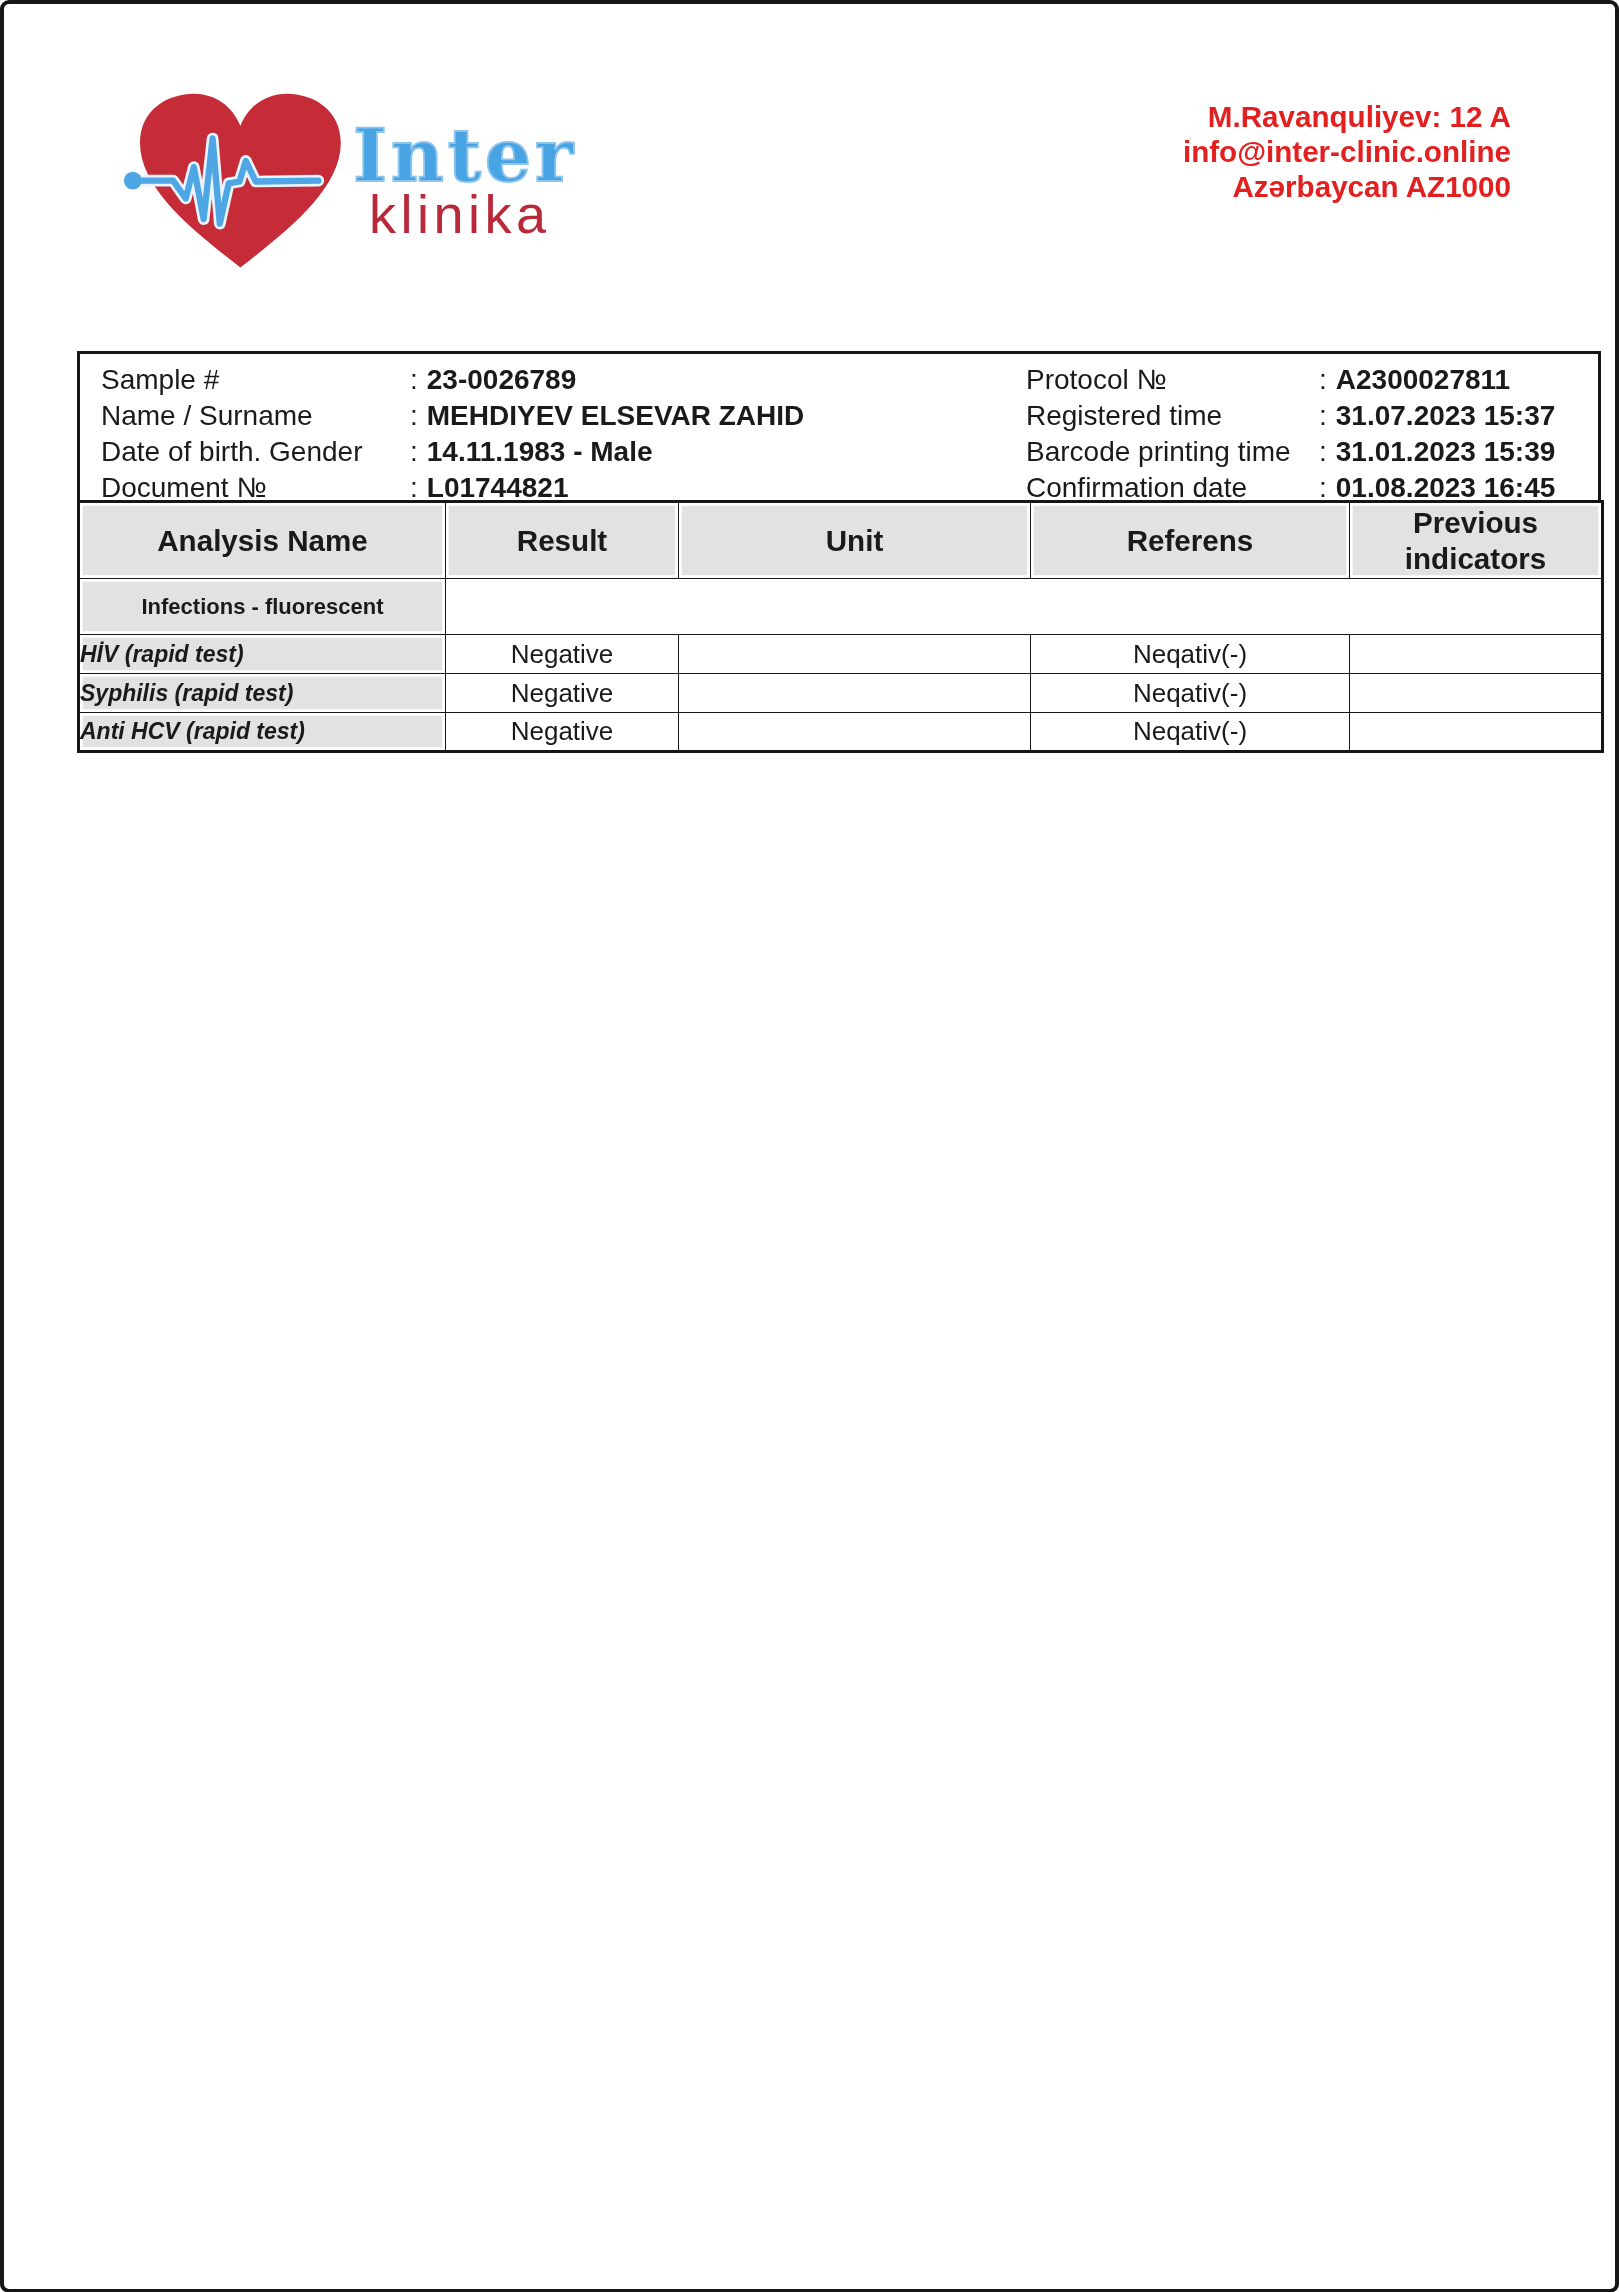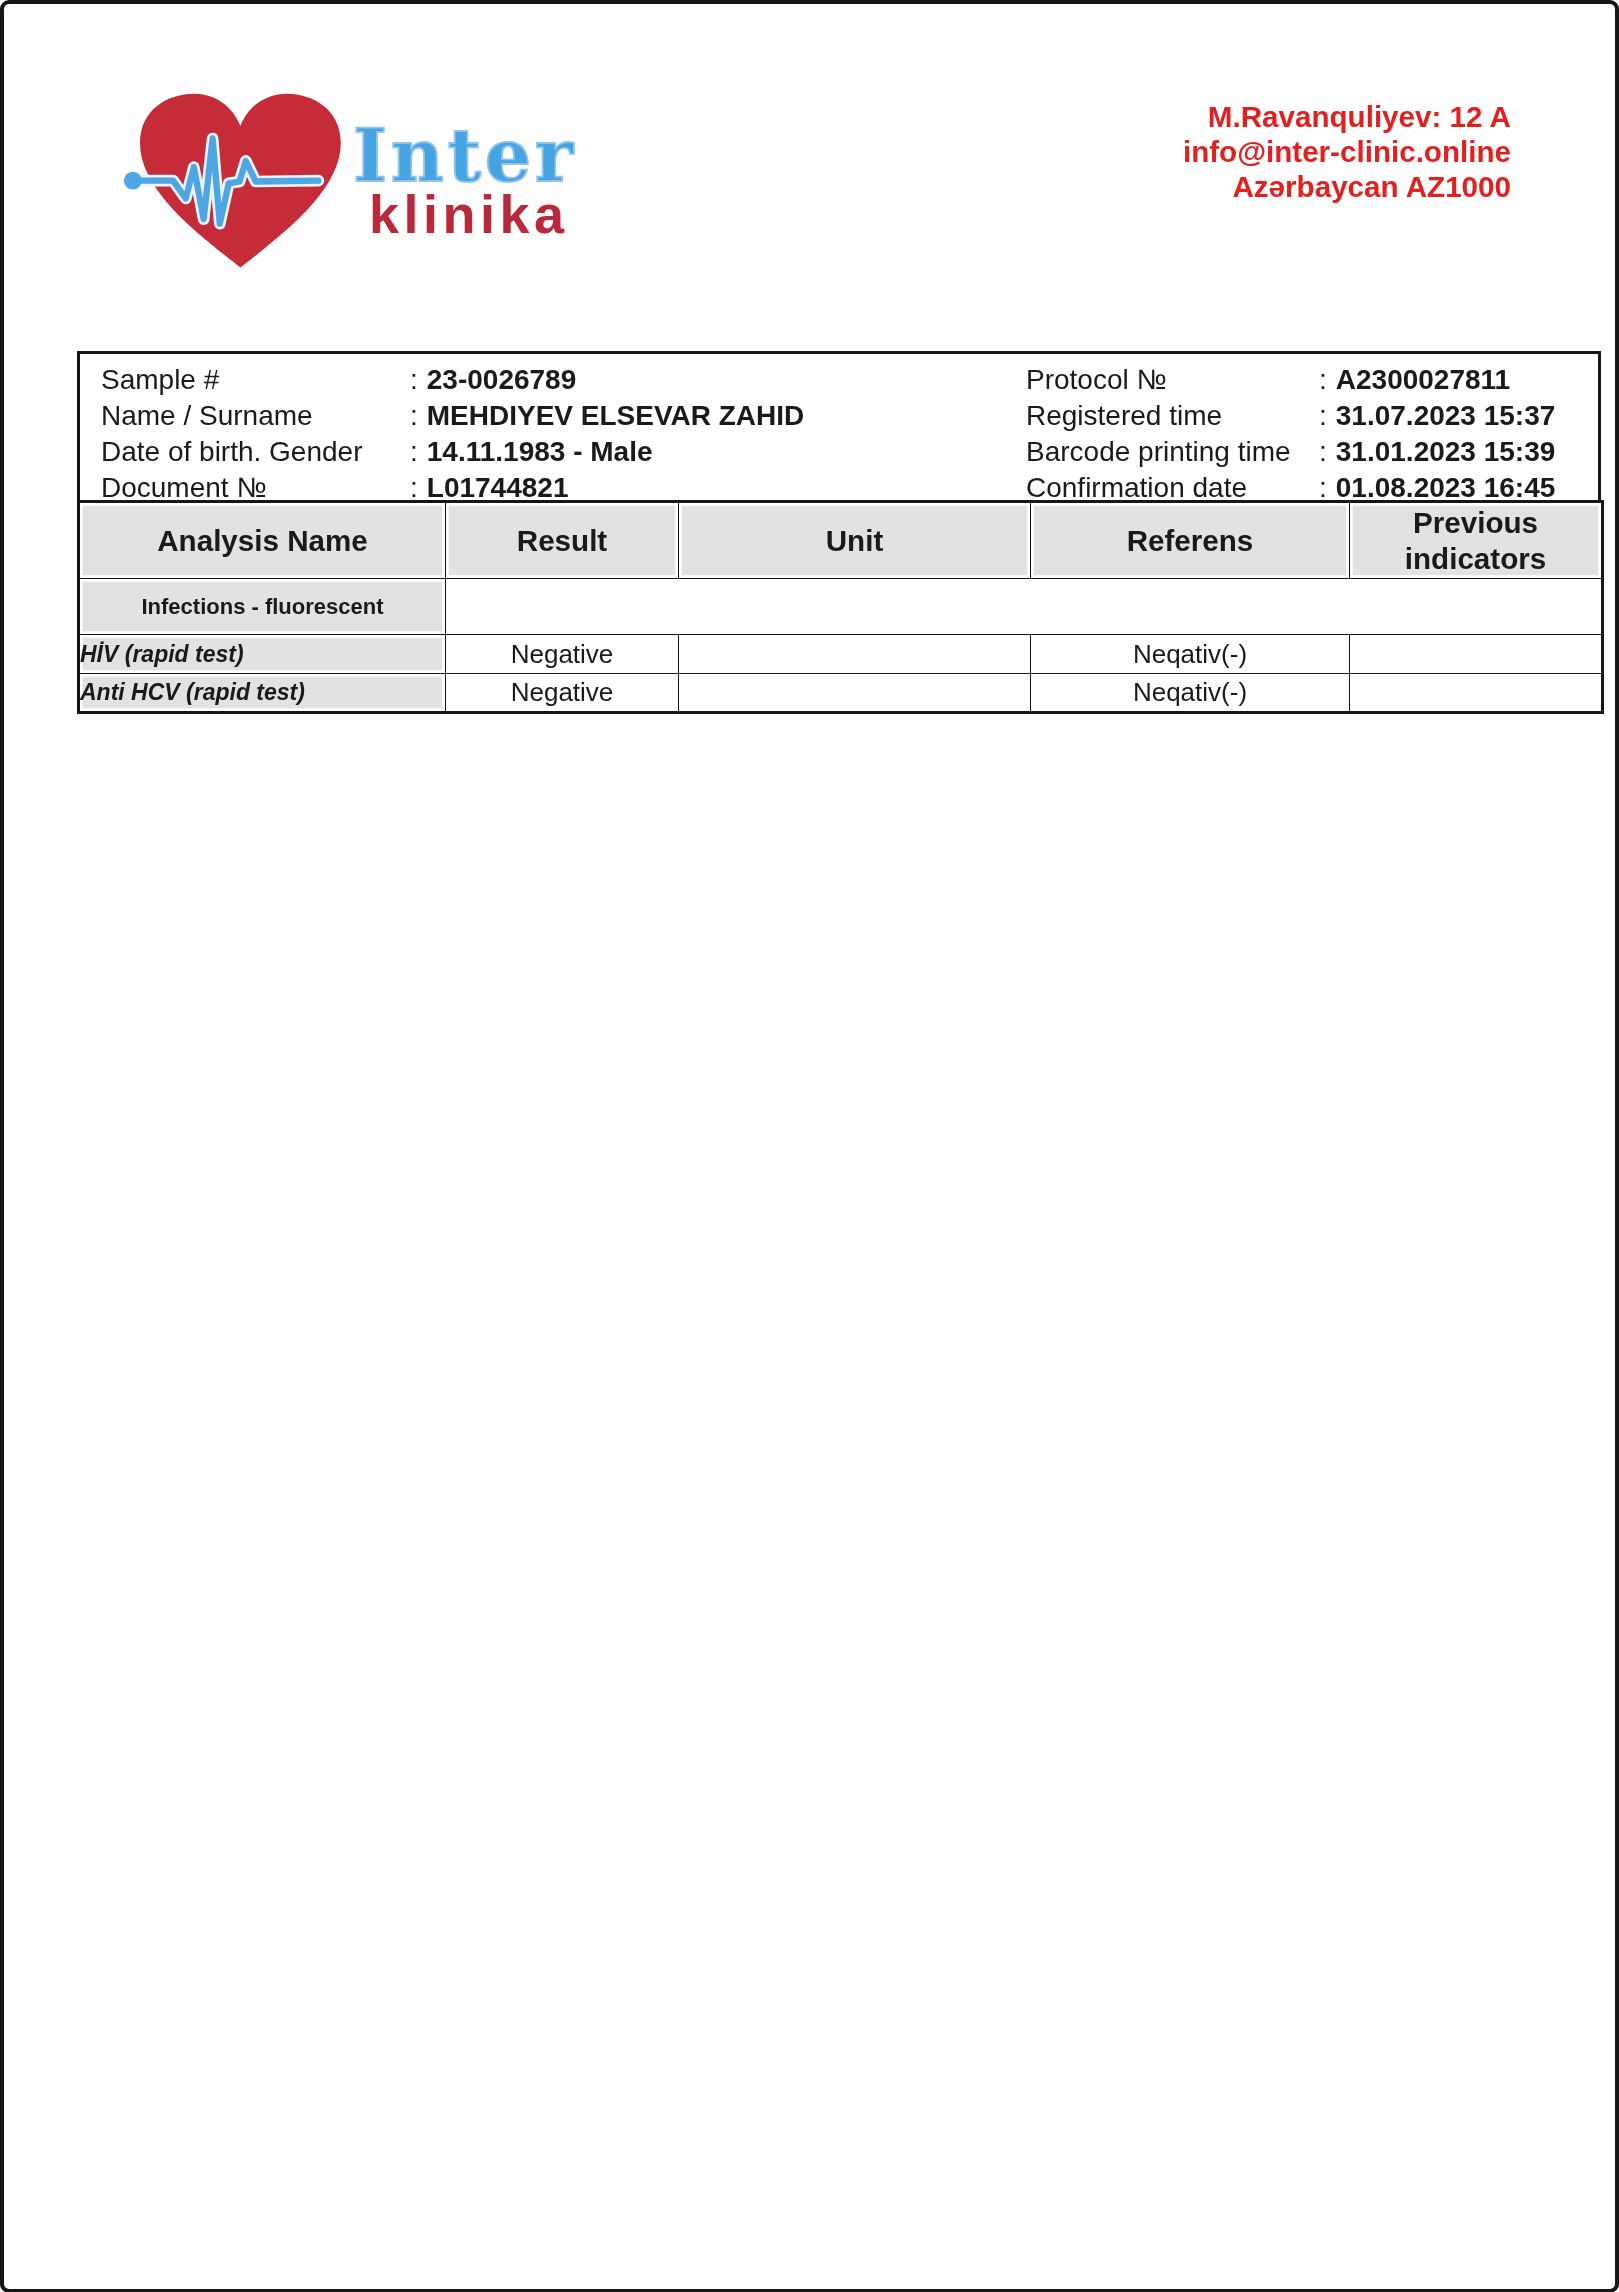--- a/index.html
+++ b/index.html
@@ -23,21 +23,20 @@
     position: absolute; left: 349px; top: 115px;
     font-family: "DejaVu Serif", "Liberation Serif", serif;
     font-weight: bold; font-size: 73px; line-height: 1; letter-spacing: 3.6px;
     color: var(--logo-blue, #47a3e1);
     -webkit-text-stroke: 1.8px #8fc5ec;
   }
   .logo-subtitle {
     position: absolute; left: 365px; top: 183px;
     font-size: 54px; line-height: 1; letter-spacing: 4.5px;
     color: var(--logo-dark-red, #b9293a);
-    font-weight: bold;
   }
 
   
   .contact {
     position: absolute; top: 95px; right: 104px;
     text-align: right; font-weight: bold;
     font-size: 29.6px; line-height: 35px;
     color: var(--contact-red, #e32020);
   }
 
@@ -186,20 +185,27 @@
         <td class="section-rest" colspan="4"></td>
       </tr>
       <tr class="data">
         <td class="name">HİV (rapid test)</td>
         <td class="center">Negative</td>
         <td class="center"></td>
         <td class="center">Neqativ(-)</td>
         <td class="center"></td>
       </tr>
       <tr class="data">
+        <td class="name">Syphilis (rapid test)</td>
+        <td class="center">Negative</td>
+        <td class="center"></td>
+        <td class="center">Neqativ(-)</td>
+        <td class="center"></td>
+      </tr>
+      <tr class="data">
         <td class="name">Anti HCV (rapid test)</td>
         <td class="center">Negative</td>
         <td class="center"></td>
         <td class="center">Neqativ(-)</td>
         <td class="center"></td>
       </tr>
     </tbody>
   </table>
 
 </div>

